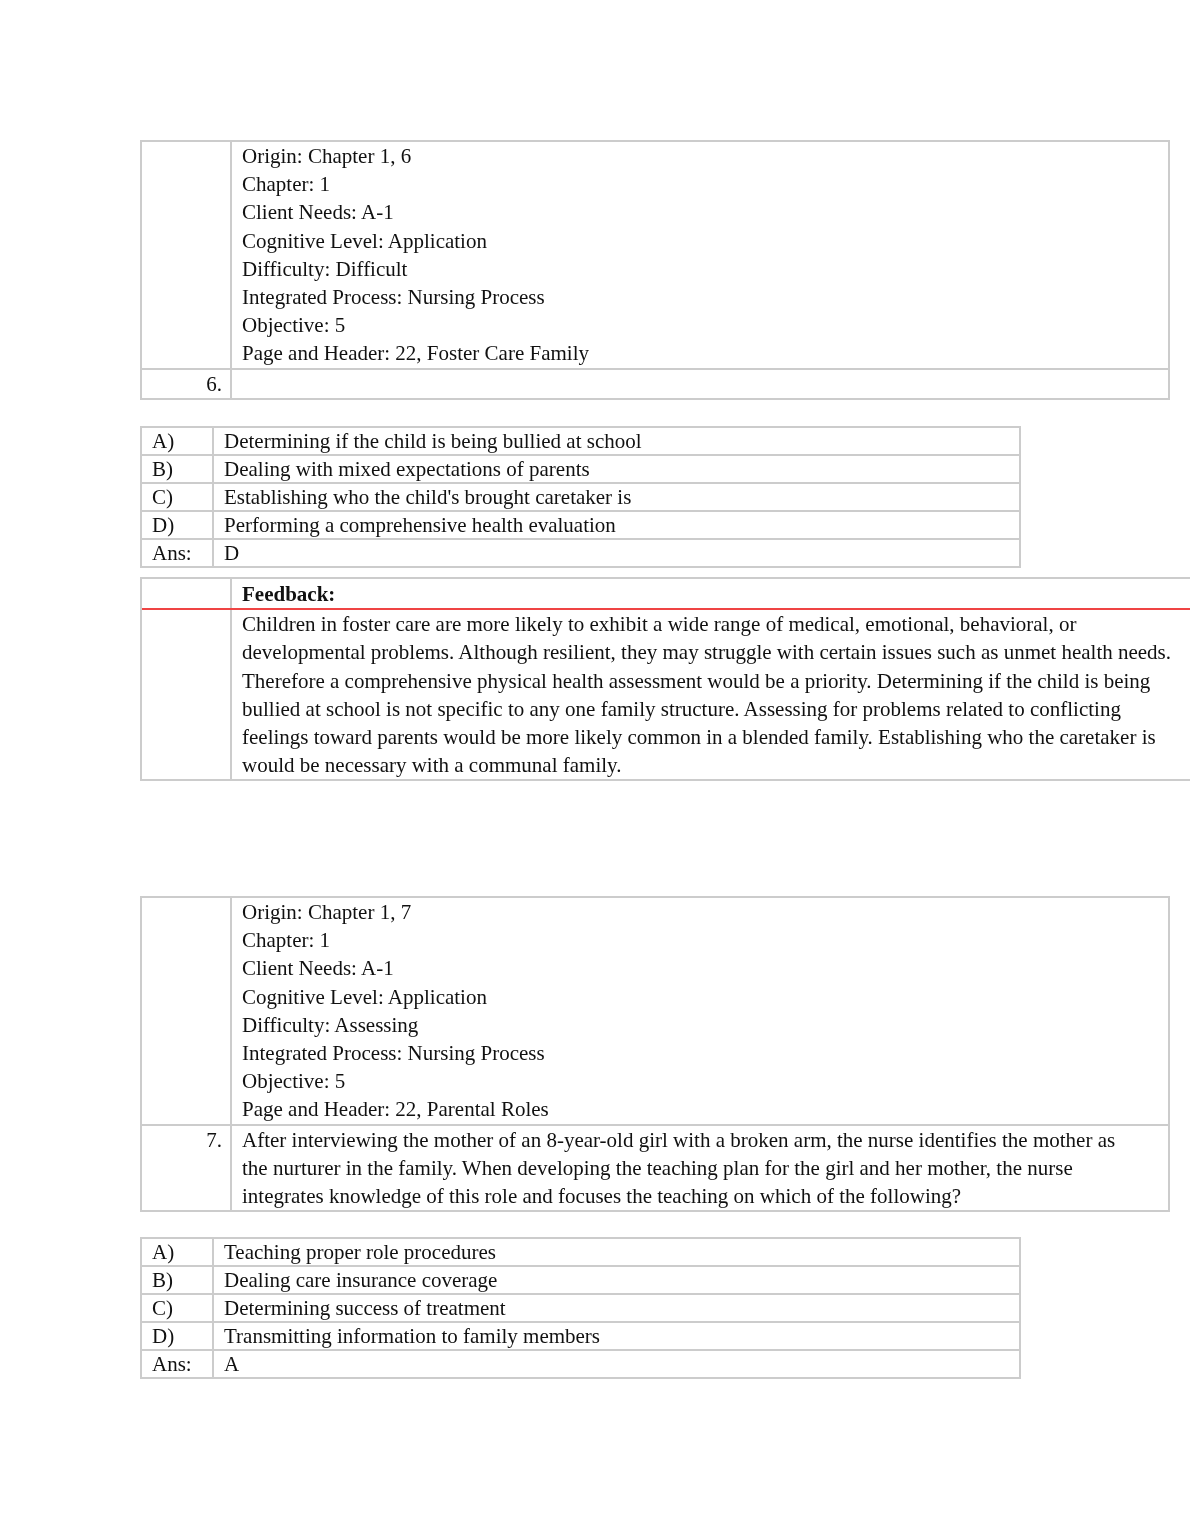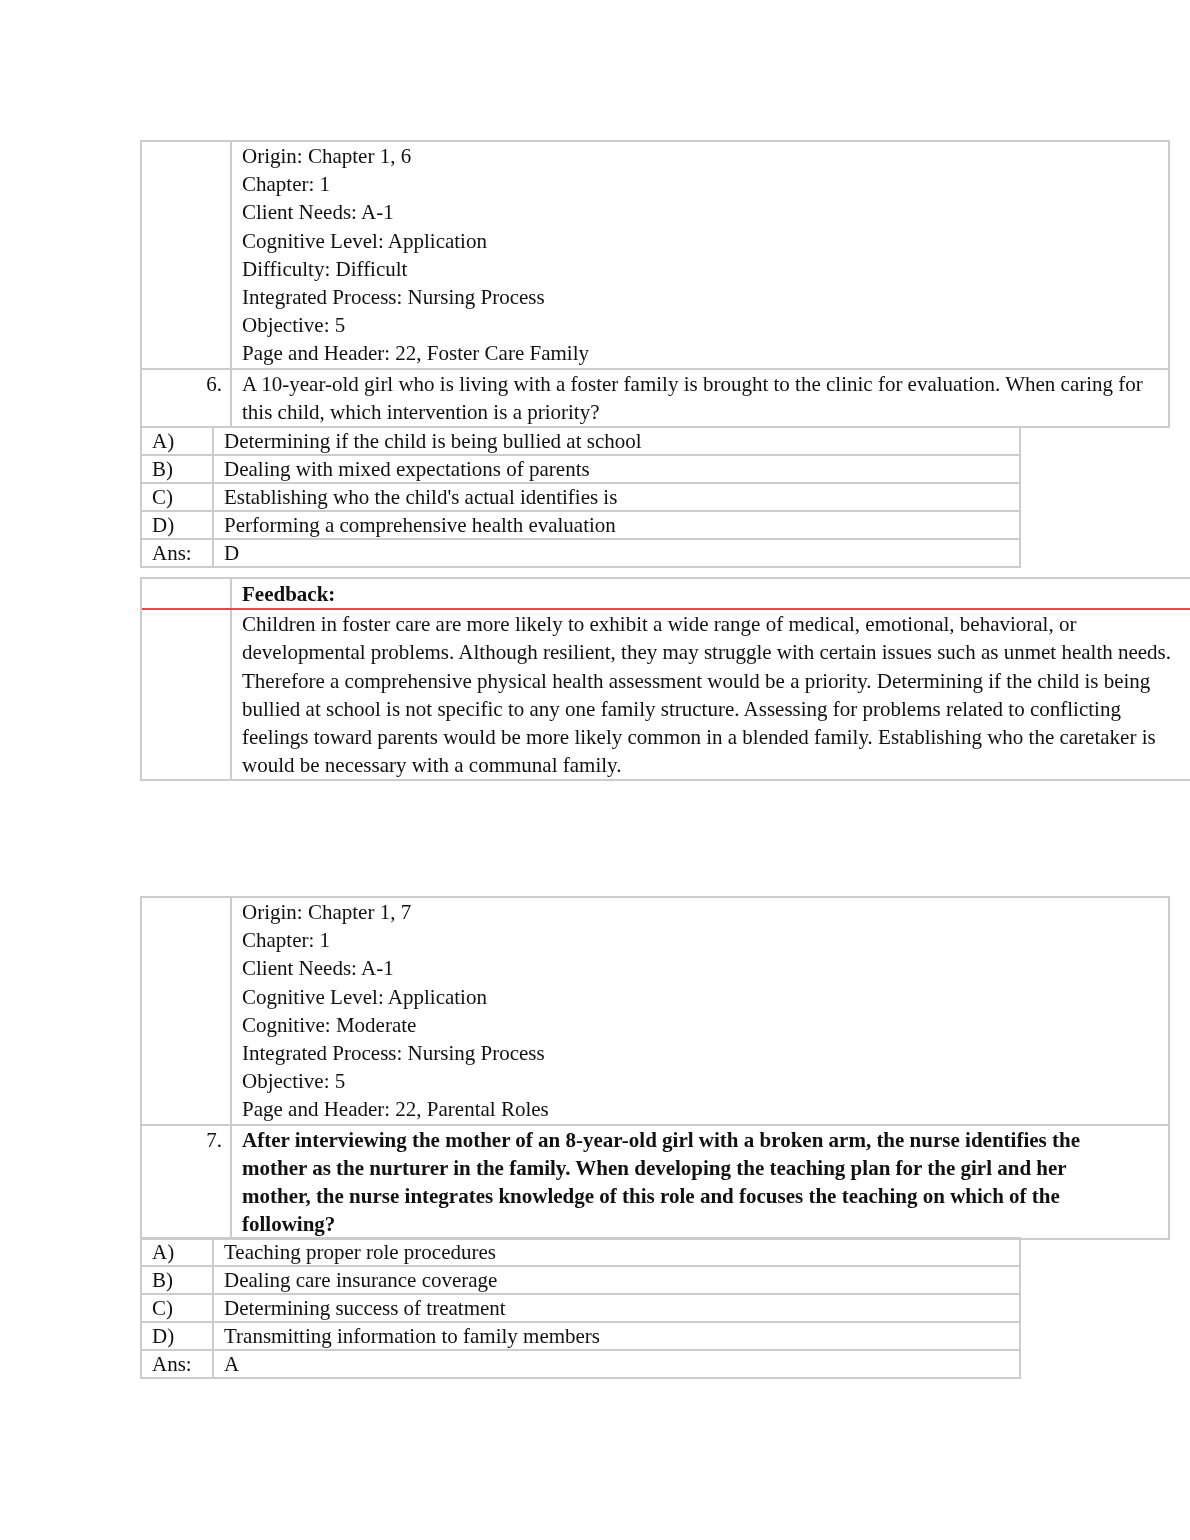--- a/index.html
+++ b/index.html
@@ -31,37 +31,36 @@
       <div>Client Needs:  A-1</div>
       <div>Cognitive Level:  Application</div>
       <div>Difficulty:  Difficult</div>
       <div>Integrated Process:  Nursing Process</div>
       <div>Objective:  5</div>
       <div>Page and Header:  22, Foster Care Family</div>
     </div>
   </div>
   <div class="row">
     <div class="lc" style="line-height:28.2px;">6.</div>
-    <div class="rc">A 10-year-old girl who is living with a foster family is brought to the clinic for evaluation. When caring for this child, which intervention is a priority?</div>
   </div>
 </div>
 
 <table class="opts" style="top:426px;">
   <tbody>
       <tr>
     <td class="k">A)</td>
     <td>Determining if the child is being bullied at school</td>
   </tr>
   <tr>
     <td class="k">B)</td>
     <td>Dealing with mixed expectations of parents</td>
   </tr>
   <tr>
     <td class="k">C)</td>
-    <td>Establishing who the child's actual identifies is</td>
+    <td>Establishing who the child's brought caretaker is</td>
   </tr>
   <tr>
     <td class="k">D)</td>
     <td>Performing a comprehensive health evaluation</td>
   </tr>
   <tr>
     <td class="k">Ans:</td>
     <td>D</td>
   </tr>
 </tbody>
@@ -79,29 +78,29 @@
 </div>
 
 <div class="meta" style="top:896px;">
   <div class="row">
     <div class="lc"></div>
     <div class="rc">
       <div>Origin:  Chapter 1, 7</div>
       <div>Chapter:  1</div>
       <div>Client Needs:  A-1</div>
       <div>Cognitive Level:  Application</div>
-      <div>Cognitive:  Moderate</div>
+      <div>Difficulty:  Assessing</div>
       <div>Integrated Process:  Nursing Process</div>
       <div>Objective:  5</div>
       <div>Page and Header:  22, Parental Roles</div>
     </div>
   </div>
   <div class="row">
     <div class="lc" style="line-height:28.2px;">7.</div>
-    <div class="rc" style="padding-right:30px;font-weight:bold;">After interviewing the mother of an 8-year-old girl with a broken arm, the nurse identifies the mother as the nurturer in the family. When developing the teaching plan for the girl and her mother, the nurse integrates knowledge of this role and focuses the teaching on which of the following?</div>
+    <div class="rc" style="padding-right:30px;">After interviewing the mother of an 8-year-old girl with a broken arm, the nurse identifies the mother as the nurturer in the family. When developing the teaching plan for the girl and her mother, the nurse integrates knowledge of this role and focuses the teaching on which of the following?</div>
   </div>
 </div>
 
 <table class="opts" style="top:1237px;">
   <tbody>
       <tr>
     <td class="k">A)</td>
     <td>Teaching proper role procedures</td>
   </tr>
   <tr>

